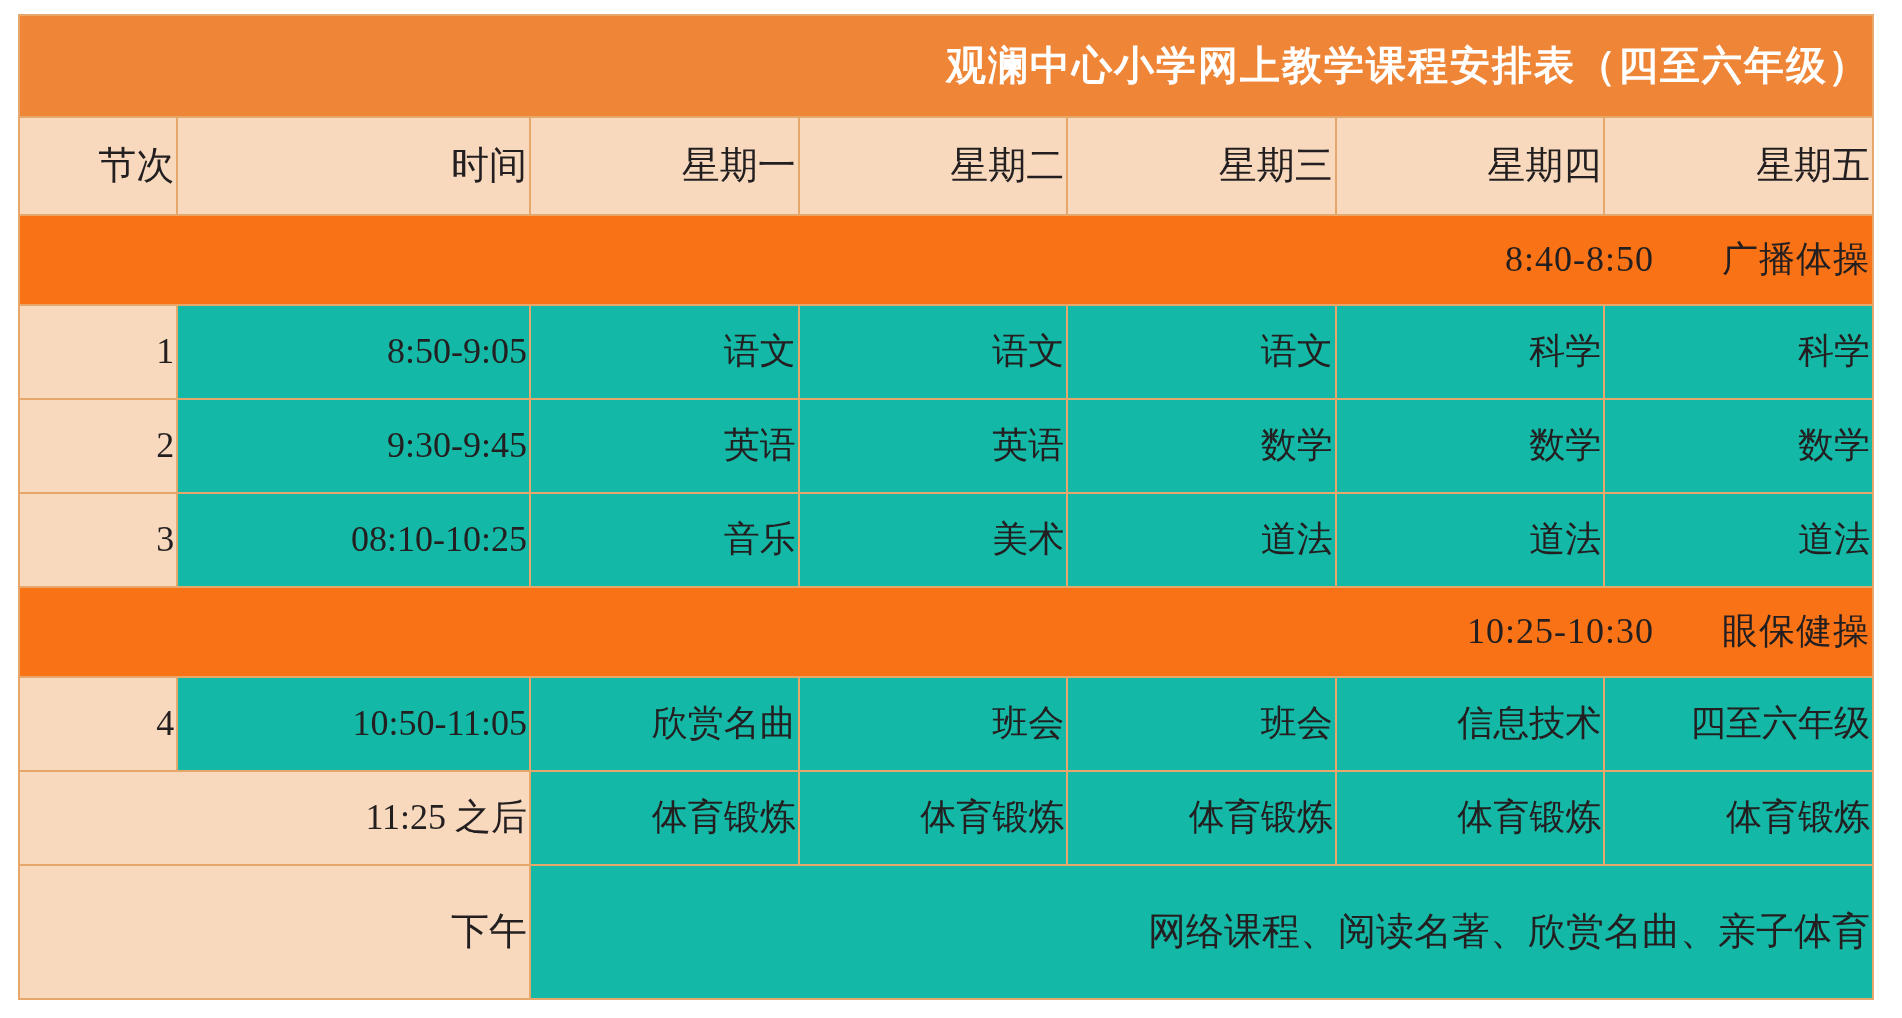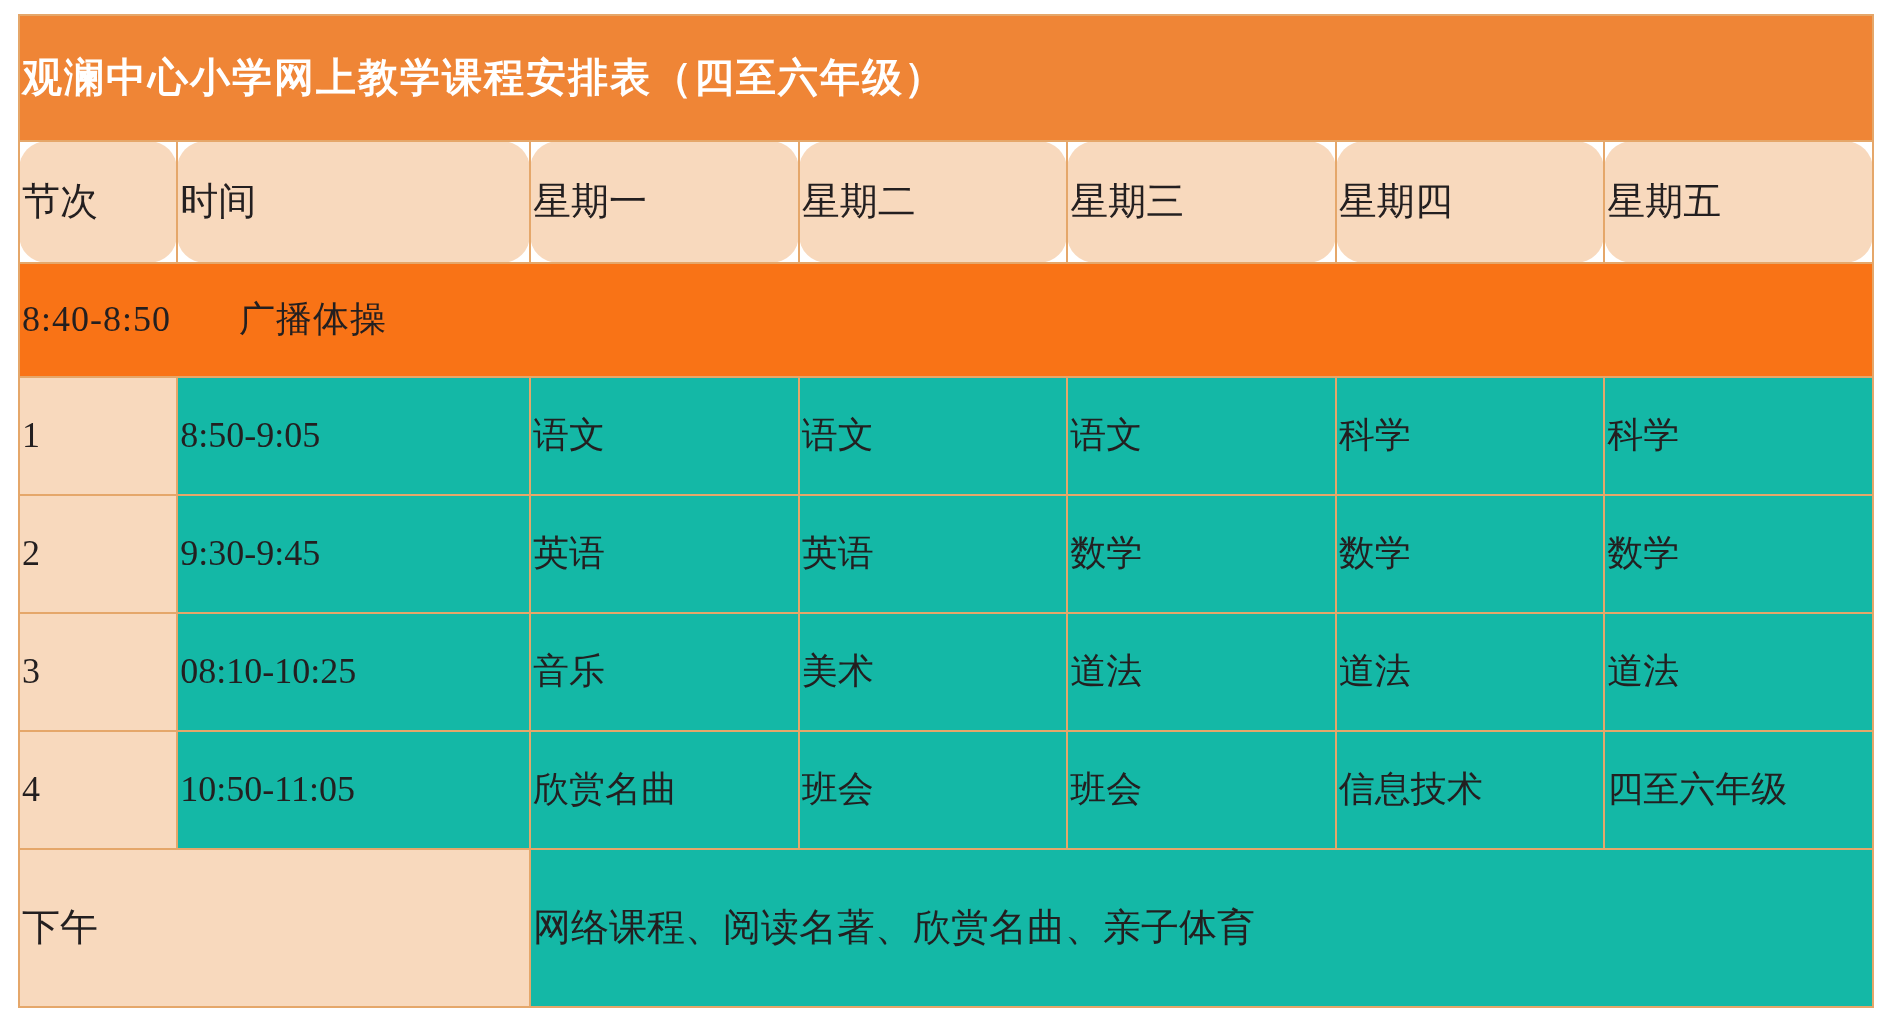--- a/index.html
+++ b/index.html
@@ -19,47 +19,46 @@
   }
   table.schedule {
     width: 1856px;
     border-collapse: collapse;
     table-layout: fixed;
     border: 2px solid #e5a76a;
     background: #ffffff;
   }
   table.schedule td {
     border: 2px solid #e5a76a;
-    text-align: left;
+    text-align: right;
     vertical-align: middle;
     color: #231f20;
     font-size: 34px;
     line-height: 1.2;
-    padding: 16px 2px;
+    padding: 4px 2px;
     white-space: nowrap;
   }
   
   col.c-period { width: 158px; }
   col.c-time   { width: 352px; }
   col.c-day    { width: 268px; }
 
   tr.title-row td {
     background: #ef8536;
     color: #ffffff;
     font-size: 40px;
     font-weight: bold;
     letter-spacing: 2px;
     height: 92px;
     border-color: #e5a76a;
   }
   tr.head-row td {
     background: #f8d9bd;
     font-size: 38px;
     height: 88px;
-    border-radius: 28px;
   }
   td.tint {
     background: #f8d9bd;
   }
   td.white {
     background: #14b8a6;
   }
   tr.break-row td {
     background: #f97316;
     font-size: 36px;
@@ -135,31 +134,46 @@
       <tr class="lesson-row">
         <td class="tint">3</td>
         <td class="white">08:10-10:25</td>
         <td class="white">音乐</td>
         <td class="white">美术</td>
         <td class="white">道法</td>
         <td class="white">道法</td>
         <td class="white">道法</td>
       </tr>
 
+      <tr class="break-row">
+        <td colspan="7">
+          <span class="break-inner">10:25-10:30</span>
+          <span class="break-gap"></span>
+          <span class="break-inner">眼保健操</span>
+        </td>
+      </tr>
 
       <tr class="lesson-row">
         <td class="tint">4</td>
         <td class="white">10:50-11:05</td>
         <td class="white">欣赏名曲</td>
         <td class="white">班会</td>
         <td class="white">班会</td>
         <td class="white">信息技术</td>
         <td class="white">四至六年级</td>
       </tr>
 
+      <tr class="after-row">
+        <td class="tint" colspan="2">11:25 之后</td>
+        <td class="white">体育锻炼</td>
+        <td class="white">体育锻炼</td>
+        <td class="white">体育锻炼</td>
+        <td class="white">体育锻炼</td>
+        <td class="white">体育锻炼</td>
+      </tr>
 
       <tr class="pm-row">
         <td class="tint" colspan="2">下午</td>
         <td class="white" colspan="5">网络课程、阅读名著、欣赏名曲、亲子体育</td>
       </tr>
     </tbody>
   </table>
 </div>
 
 </body></html>

